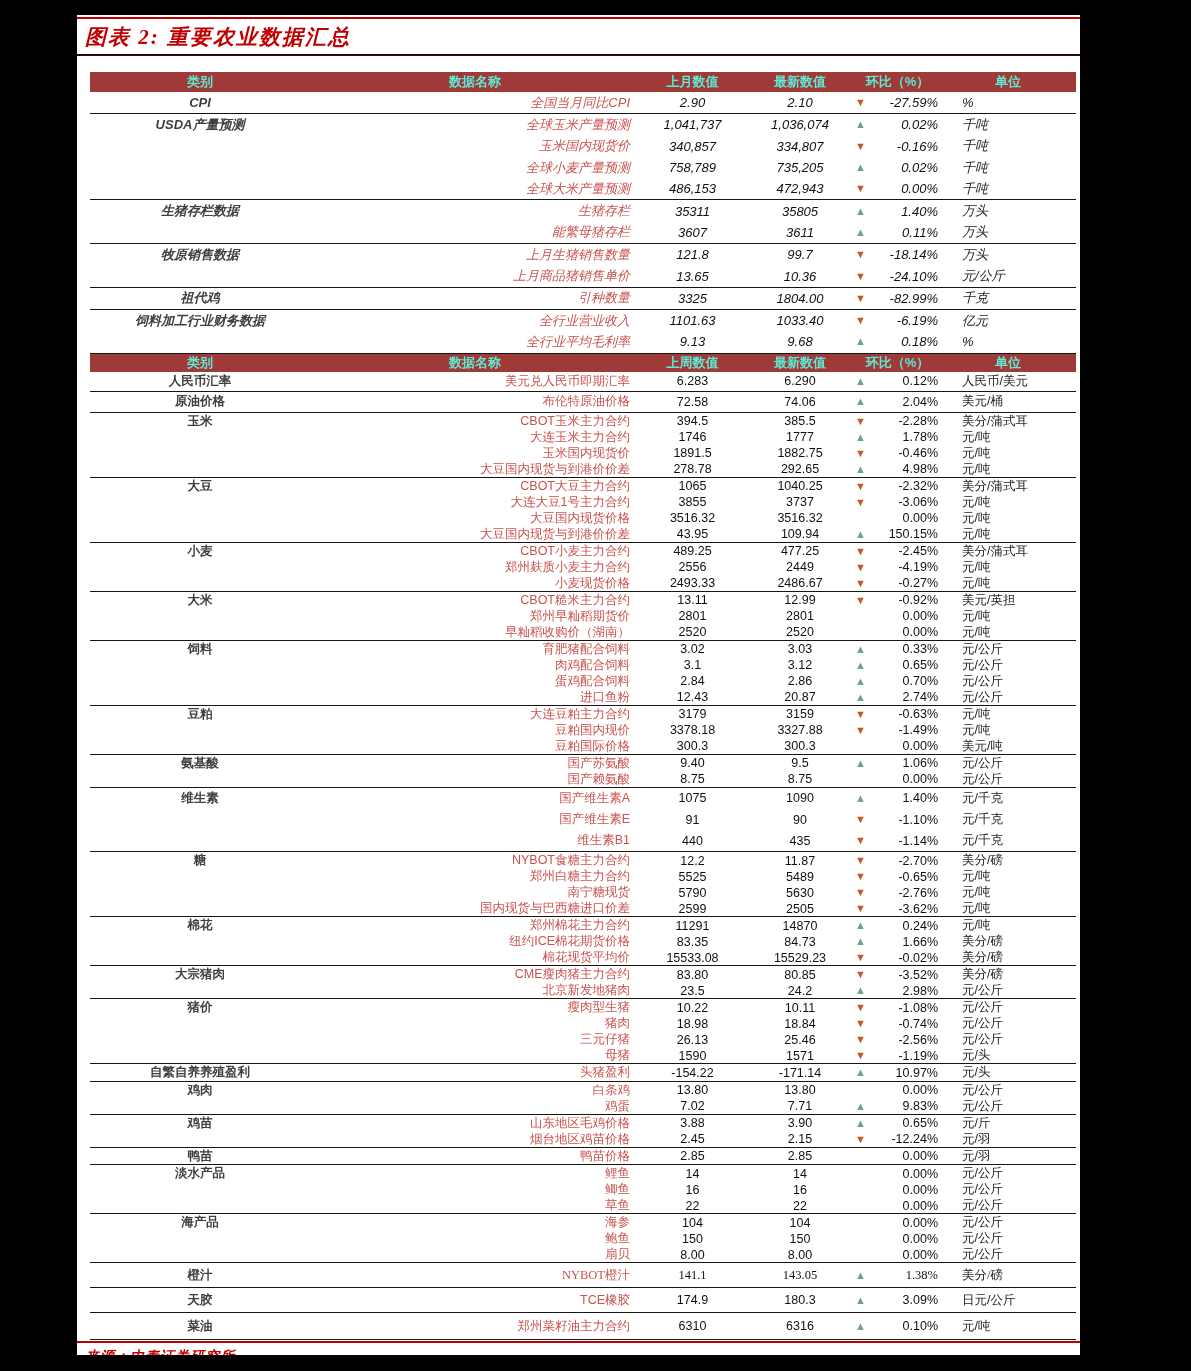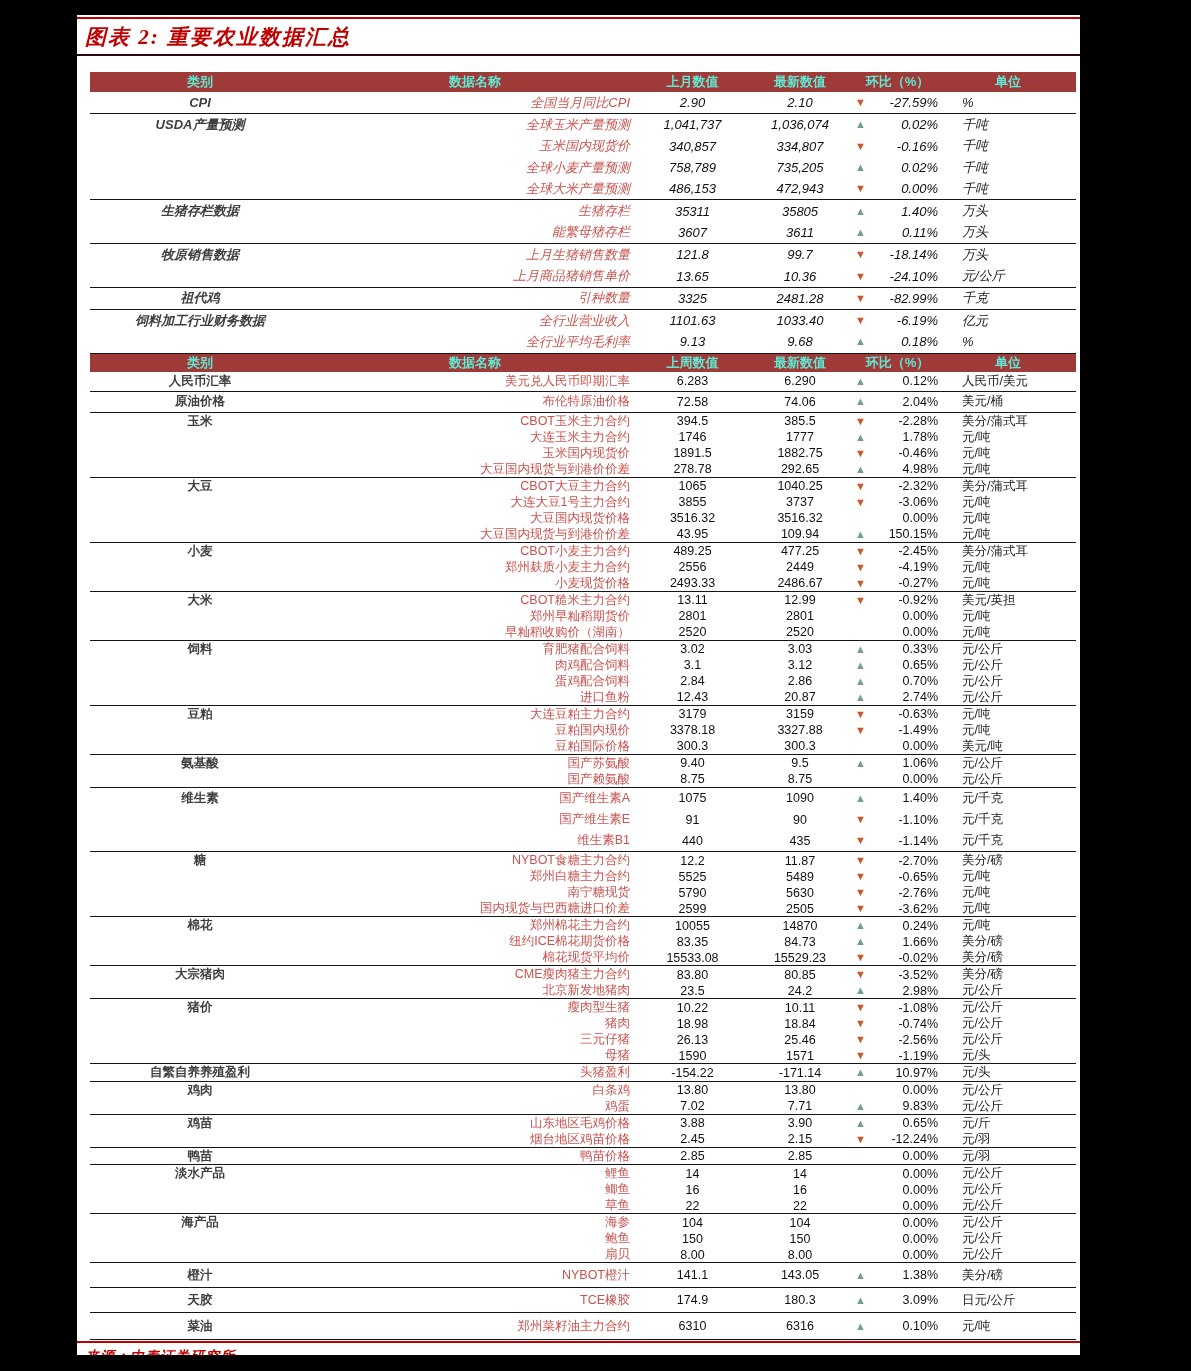--- a/index.html
+++ b/index.html
@@ -29,21 +29,21 @@
   .t2 .header-row{height:18px;}
   .group{border-bottom:1px solid var(--line-dark);}
   .t1 .group .row{height:21.3px;font-size:13px;font-style:italic;}
   .t2 .group .row{height:16px;font-size:12.5px;}
   
   .t2 .groups .group:nth-child(1) .row,
   .t2 .groups .group:nth-child(2) .row{height:19.5px;}
   .t2 .groups .group:nth-child(10) .row{height:21.3px;}
   .t2 .groups .group:nth-child(15) .row,
   .t2 .groups .group:nth-child(18) .row{height:16.5px;}
-  .t2 .groups .group:nth-child(21) .row{height:23.5px;}
+  .t2 .groups .group:nth-child(21) .row{height:23.5px;font-family:Liberation Serif, serif;}
   .t2 .groups .group:nth-child(22) .row{height:24.5px;}
   .t2 .groups .group:nth-child(23) .row{height:25.5px;}
   .c0{text-align:center;font-weight:bold;color:var(--cat-text);}
   .c1{text-align:right;padding-right:10px;color:var(--red-text);}
   .c2,.c3{text-align:center;color:var(--val-text);}
   .c4{display:flex;align-items:center;padding-right:2px;}
   .c4 .arrow{width:22px;font-size:11px;line-height:1;}
   .c4 .arrow.up{color:var(--up-green);}
   .c4 .arrow.down{color:var(--down-orange);}
   .c4 .pct{flex:1;text-align:right;color:var(--val-text);}
@@ -176,21 +176,21 @@
                   <span class="pct">-24.10%</span>
                 </div>
                 <div class="c5">元/公斤</div>
               </div>
             </div>
             <div class="group">
               <div class="row">
                 <div class="c0">祖代鸡</div>
                 <div class="c1">引种数量</div>
                 <div class="c2">3325</div>
-                <div class="c3">2481.28</div>
+                <div class="c3">1804.00</div>
                 <div class="c4">
                   <span class="arrow down">▼</span>
                   <span class="pct">-82.99%</span>
                 </div>
                 <div class="c5">千克</div>
               </div>
             </div>
             <div class="group">
               <div class="row">
                 <div class="c0">饲料加工行业财务数据</div>
@@ -598,21 +598,21 @@
                   <span class="arrow down">▼</span>
                   <span class="pct">-3.62%</span>
                 </div>
                 <div class="c5">元/吨</div>
               </div>
             </div>
             <div class="group">
               <div class="row">
                 <div class="c0">棉花</div>
                 <div class="c1">郑州棉花主力合约</div>
-                <div class="c2">10055</div>
+                <div class="c2">11291</div>
                 <div class="c3">14870</div>
                 <div class="c4">
                   <span class="arrow up">▲</span>
                   <span class="pct">0.24%</span>
                 </div>
                 <div class="c5">元/吨</div>
               </div>
               <div class="row">
                 <div class="c0"></div>
                 <div class="c1">纽约ICE棉花期货价格</div>

